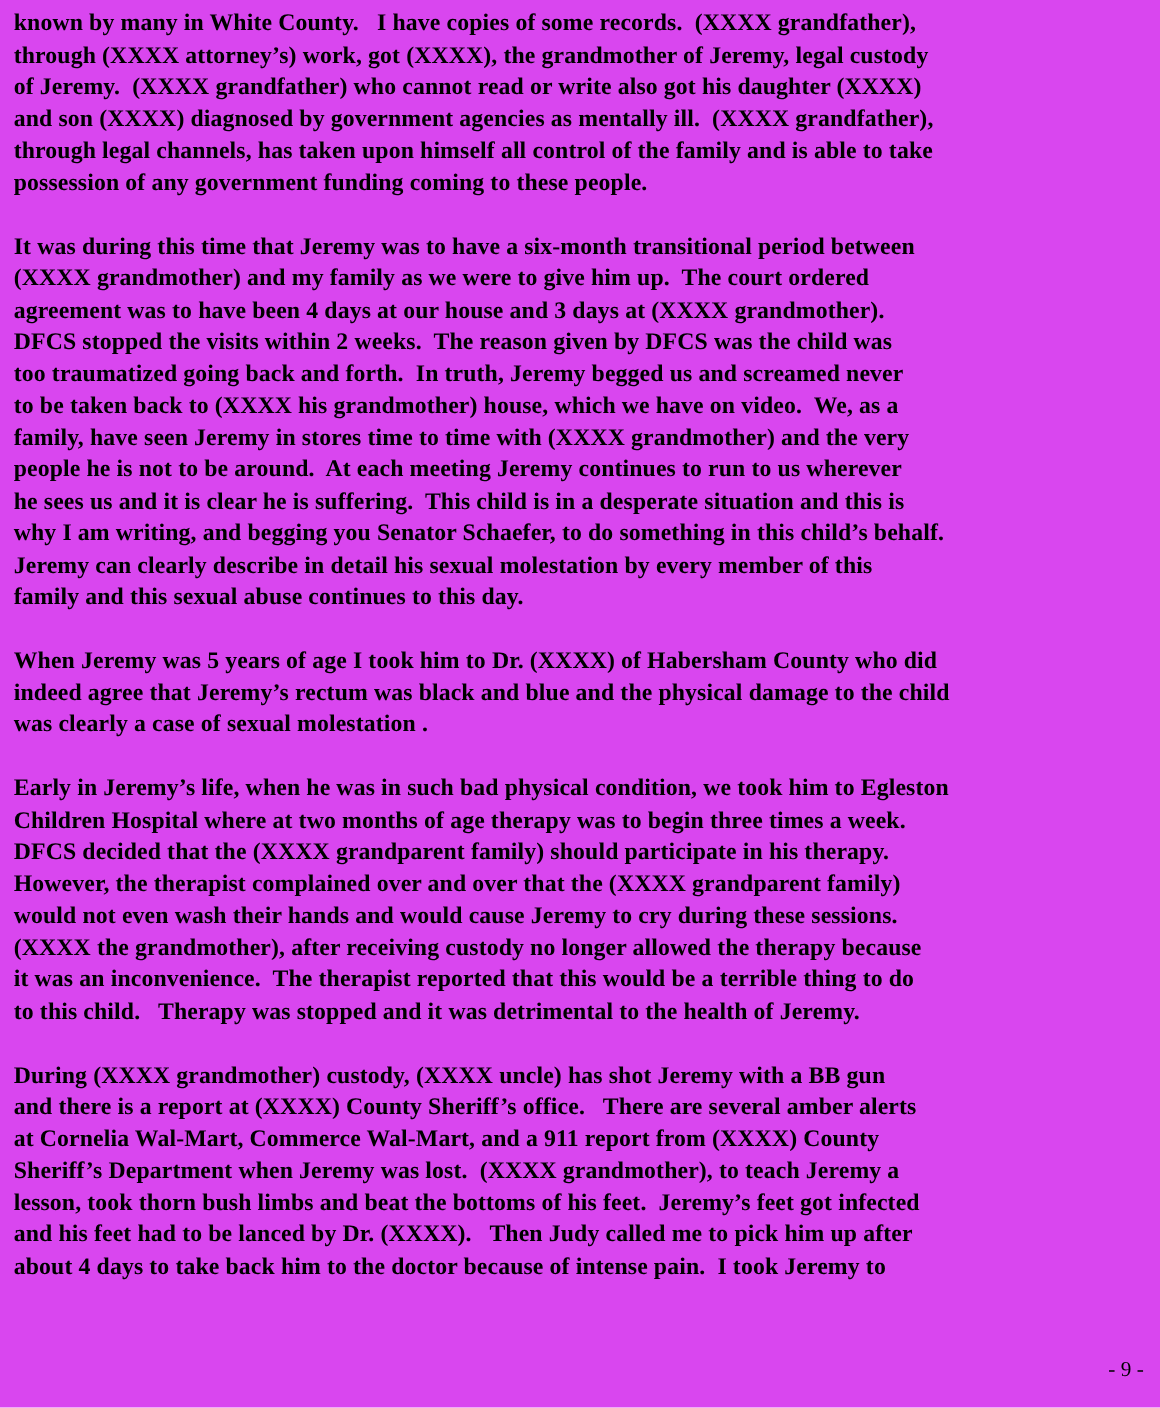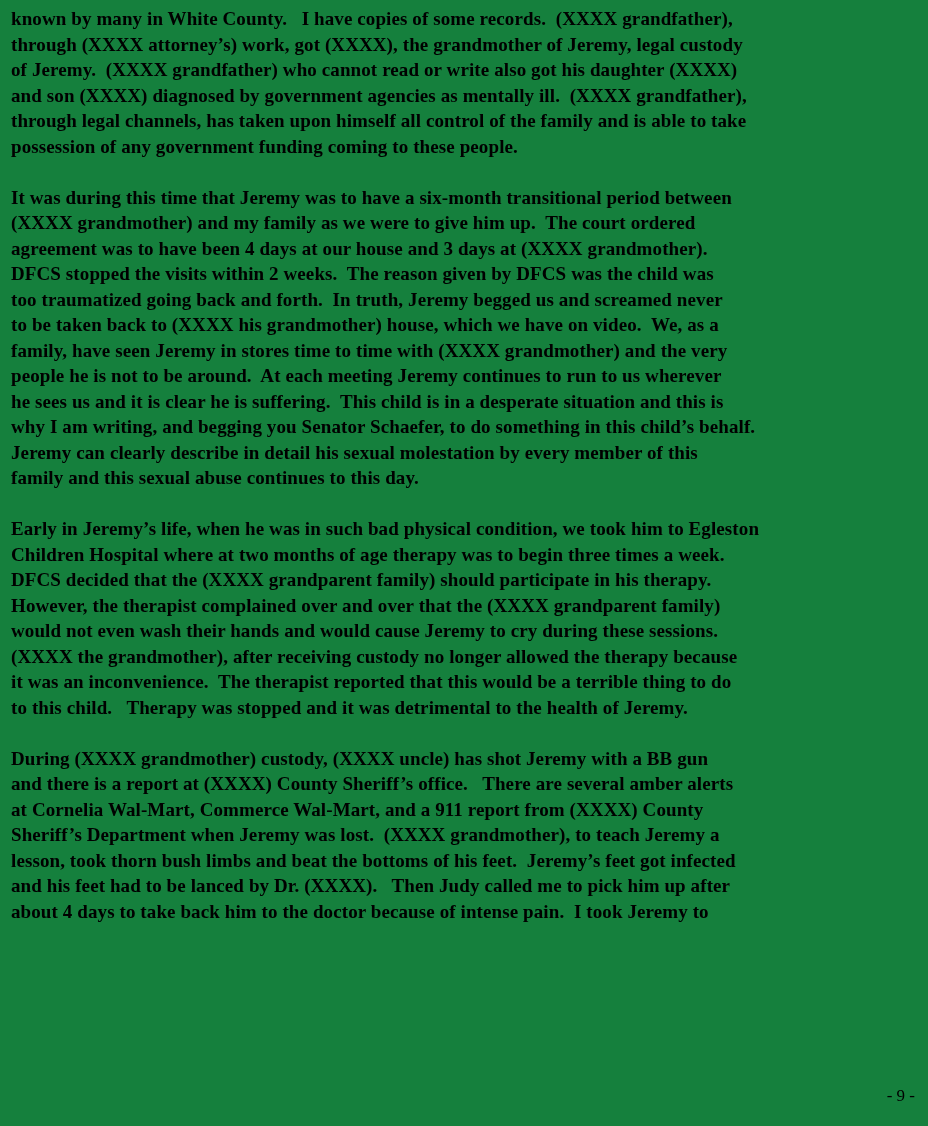--- a/index.html
+++ b/index.html
@@ -4,21 +4,21 @@
 <style>
   html, body {
     margin: 0;
     padding: 0;
     background: #ffffff;
   }
   .page {
     position: relative;
     width: 928px;
     height: 1126px;
-    background: #15803d;
+    background: #d946ef;
     overflow: hidden;
     font-family: "Liberation Serif", "DejaVu Serif", serif;
     color: #000000;
   }
   .content {
     position: absolute;
     left: 11px;
     top: 6px;
     width: 906px;
   }
@@ -61,20 +61,23 @@
 agreement was to have been 4 days at our house and 3 days at (XXXX grandmother).
 DFCS stopped the visits within 2 weeks.  The reason given by DFCS was the child was
 too traumatized going back and forth.  In truth, Jeremy begged us and screamed never
 to be taken back to (XXXX his grandmother) house, which we have on video.  We, as a
 family, have seen Jeremy in stores time to time with (XXXX grandmother) and the very
 people he is not to be around.  At each meeting Jeremy continues to run to us wherever
 he sees us and it is clear he is suffering.  This child is in a desperate situation and this is
 why I am writing, and begging you Senator Schaefer, to do something in this child’s behalf.
 Jeremy can clearly describe in detail his sexual molestation by every member of this
 family and this sexual abuse continues to this day.</p>
+    <p>When Jeremy was 5 years of age I took him to Dr. (XXXX) of Habersham County who did
+indeed agree that Jeremy’s rectum was black and blue and the physical damage to the child
+was clearly a case of sexual molestation .</p>
     <p>Early in Jeremy’s life, when he was in such bad physical condition, we took him to Egleston
 Children Hospital where at two months of age therapy was to begin three times a week.
 DFCS decided that the (XXXX grandparent family) should participate in his therapy.
 However, the therapist complained over and over that the (XXXX grandparent family)
 would not even wash their hands and would cause Jeremy to cry during these sessions.
 (XXXX the grandmother), after receiving custody no longer allowed the therapy because
 it was an inconvenience.  The therapist reported that this would be a terrible thing to do
 to this child.   Therapy was stopped and it was detrimental to the health of Jeremy.</p>
     <p>During (XXXX grandmother) custody, (XXXX uncle) has shot Jeremy with a BB gun
 and there is a report at (XXXX) County Sheriff’s office.   There are several amber alerts

